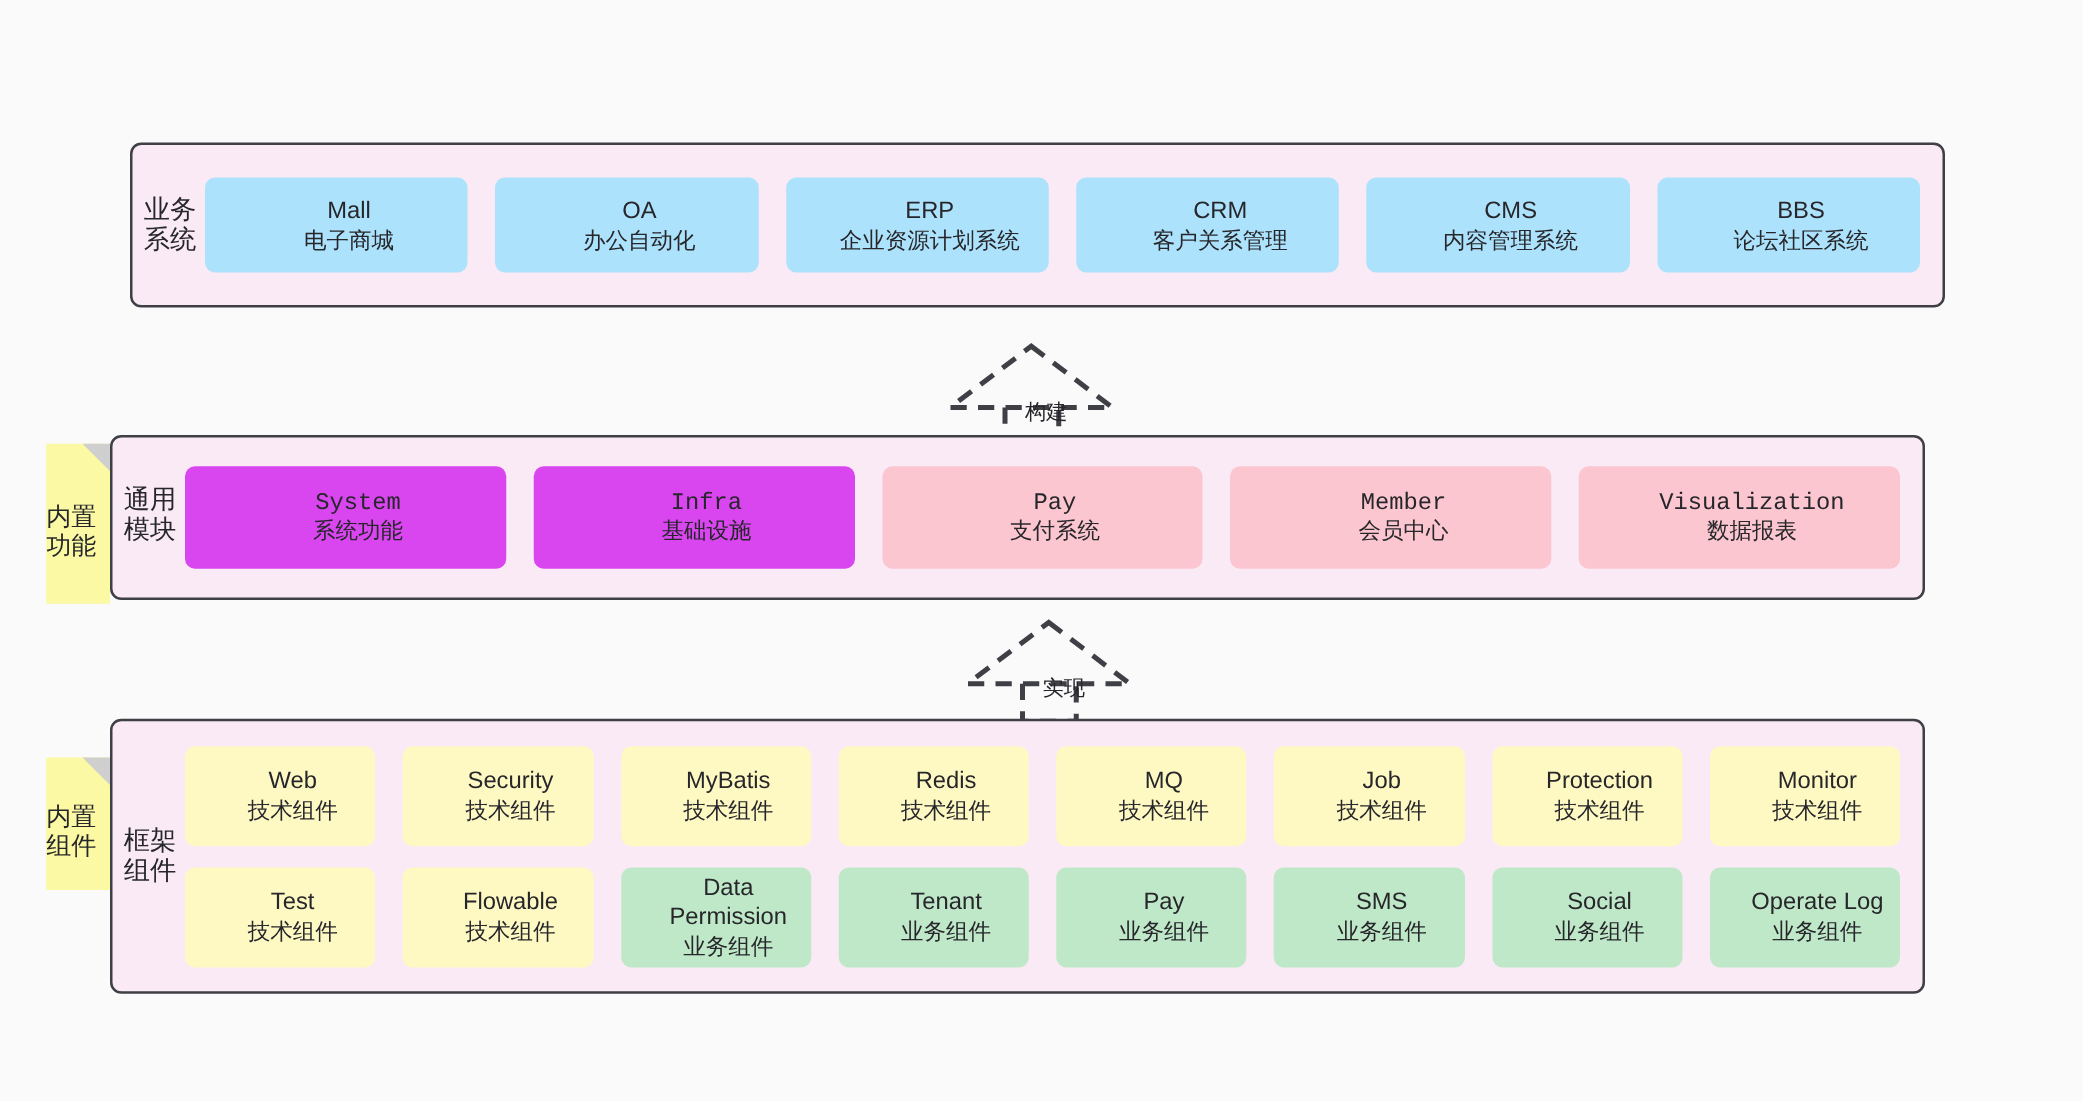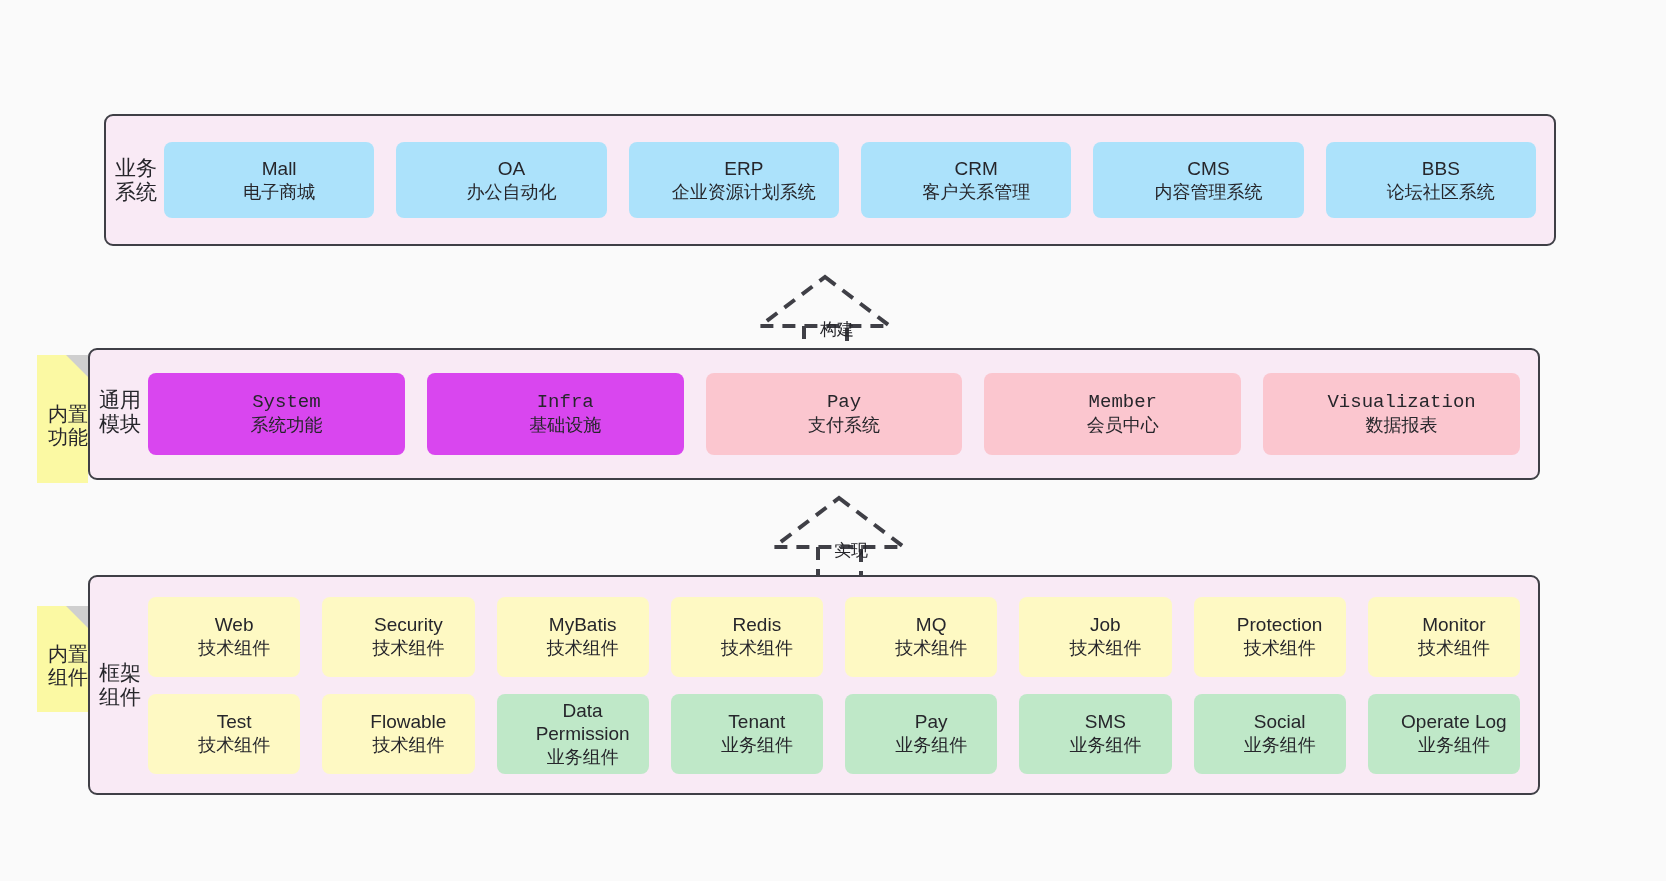--- a/index.html
+++ b/index.html
@@ -84,21 +84,21 @@
   .sticky {
     position: absolute;
     background: #fbf9a3;
     width: 51px;
     display: flex;
     align-items: center;
     justify-content: center;
     font-size: 20px;
     line-height: 1.15;
     color: #26262b;
-    text-align: right;
+    text-align: left;
     word-break: break-all;
     padding-top: 14px;
   }
   .sticky .fold {
     position: absolute;
     top: 0; right: 0;
     width: 0; height: 0;
     border-top: 22px solid #cfcfcf;
     border-left: 22px solid transparent;
   }

